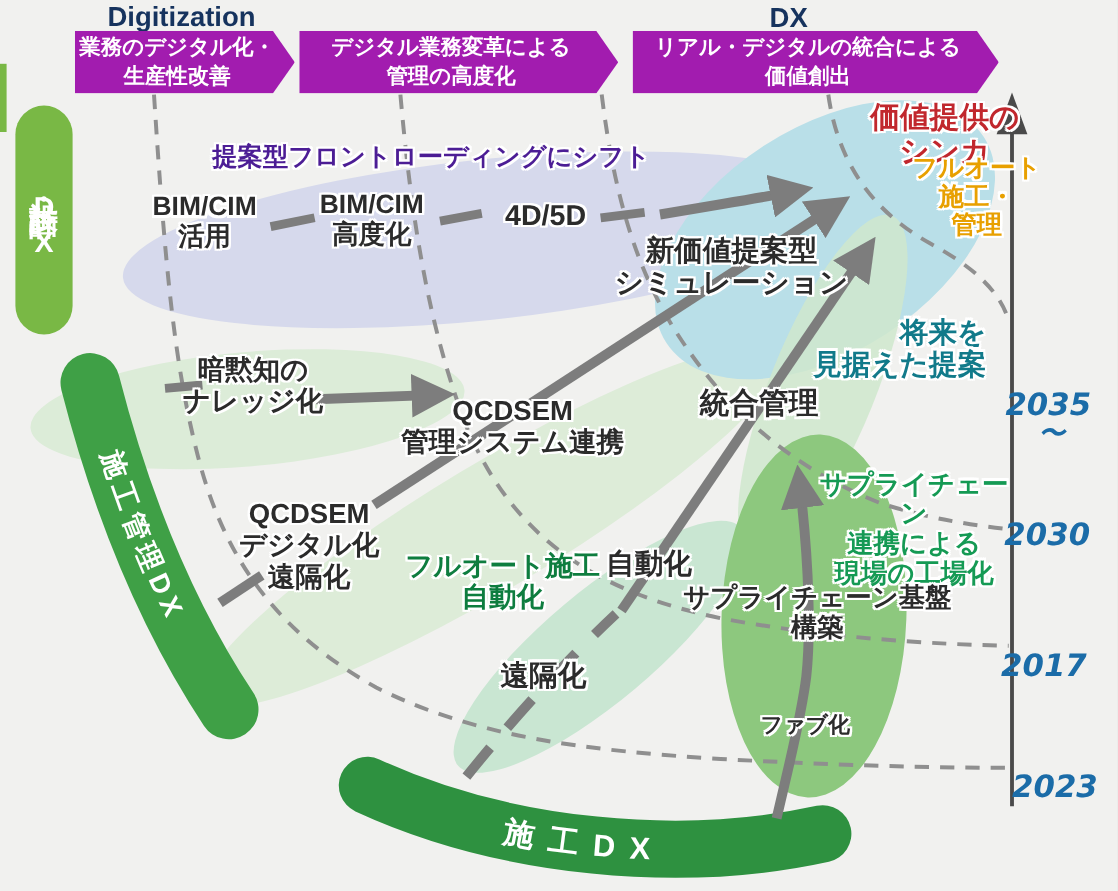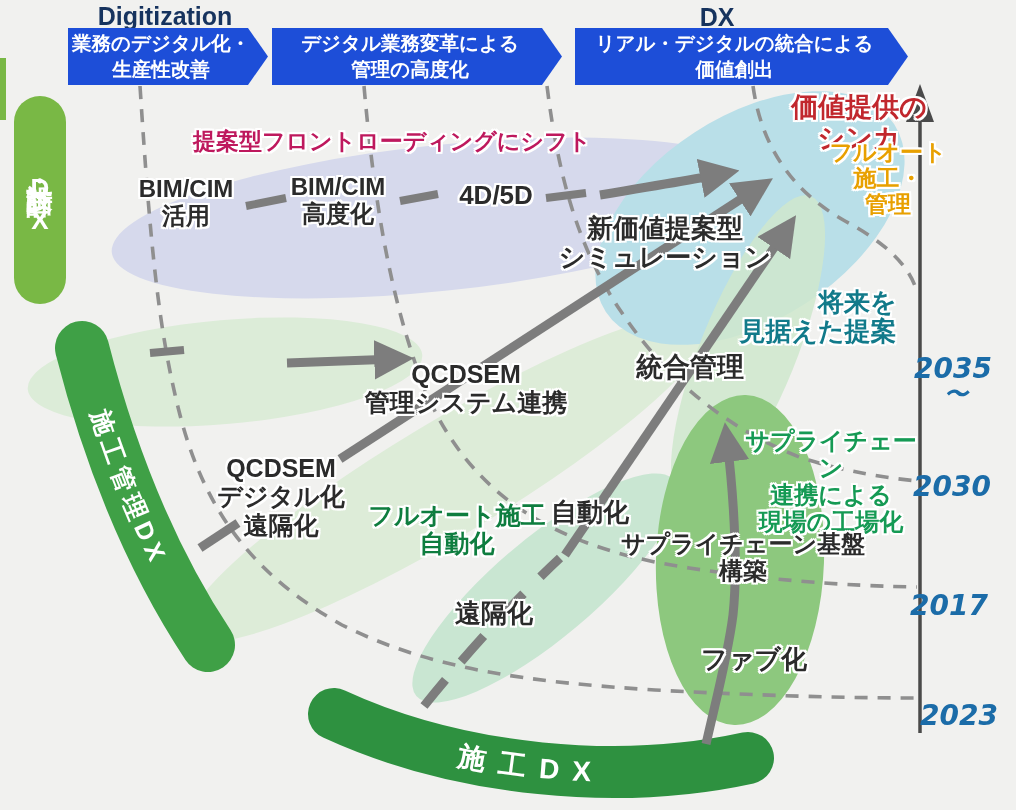--- a/index.html
+++ b/index.html
@@ -4,40 +4,40 @@
 <style>
   html,body{margin:0;padding:0;background:#e8e8e6;}
   #stage{
     position:relative;width:1016px;height:810px;overflow:hidden;
     background:#f1f1ef;
     font-family:"Liberation Sans","DejaVu Sans",sans-serif;
   }
   #shapes{position:absolute;left:0;top:0;}
   
   .banner{
-    position:absolute;top:28px;height:57px;background:#1d4ed8;
+    position:absolute;top:28px;height:57px;background:#a21caf;
     color:#ffffff;display:flex;align-items:center;justify-content:center;
     text-align:center;font-weight:bold;font-size:19.5px;line-height:1.3;
     clip-path:polygon(0 0, calc(100% - 20px) 0, 100% 50%, calc(100% - 20px) 100%, 0 100%);
     padding-right:14px;box-sizing:border-box;white-space:pre-line;
   }
   .stage-en{
     position:absolute;transform:translate(-50%,-50%);
     color:#16335e;font-size:25px;font-weight:bold;
     font-family:"Liberation Sans","DejaVu Sans",sans-serif;white-space:nowrap;
   }
   
   .lbl{
     position:absolute;transform:translate(-50%,-50%);
     font-weight:bold;color:#2b2b2b;text-align:center;line-height:1.13;
     white-space:pre-line;
     text-shadow:-2px -2px 0 #fff,2px -2px 0 #fff,-2px 2px 0 #fff,2px 2px 0 #fff,
                 0 -2px 0 #fff,0 2px 0 #fff,-2px 0 0 #fff,2px 0 0 #fff;
   }
-  .c-blue{color:#be185d;font-family:Liberation Serif, serif;}
+  .c-blue{color:#4c1d95;}
   .c-teal{color:#117a8a;text-align:right;}
   .c-red{color:#c1272d;}
   .c-orange{color:#e8a000;}
   .c-green-dark{color:#0e7d3f;}
   .c-green-bright{color:#159a54;}
   
   .year{
     position:absolute;transform:translate(-50%,-50%);
     color:#1b6ca8;font-size:28px;font-weight:bold;font-style:italic;
     font-family:"DejaVu Sans","Liberation Sans",sans-serif;white-space:nowrap;
@@ -131,20 +131,22 @@
   <div id="design-pill">設計・計画DX</div>
 
   <div class="lbl c-blue" style="left:392px;top:142px;font-size:23px">提案型フロントローディングにシフト</div>
   <div class="lbl" style="left:186px;top:202px;font-size:24px">BIM/CIM
 活用</div>
   <div class="lbl" style="left:338px;top:200px;font-size:24px">BIM/CIM
 高度化</div>
   <div class="lbl" style="left:496px;top:196px;font-size:26px">4D/5D</div>
   <div class="lbl" style="left:665px;top:243px;font-size:26px">新価値提案型
 シミュレーション</div>
+  <div class="lbl" style="left:230px;top:351px;font-size:25px">暗黙知の
+ナレッジ化</div>
   <div class="lbl" style="left:466px;top:388px;font-size:25px">QCDSEM
 管理システム連携</div>
   <div class="lbl" style="left:281px;top:496px;font-size:25px">QCDSEM
 デジタル化
 遠隔化</div>
   <div class="lbl c-green-dark" style="left:457px;top:529px;font-size:25px">フルオート施工
 自動化</div>
   <div class="lbl" style="left:590px;top:513px;font-size:26px">自動化</div>
   <div class="lbl" style="left:494px;top:614px;font-size:26px">遠隔化</div>
   <div class="lbl" style="left:690px;top:367px;font-size:27px">統合管理</div>
@@ -152,21 +154,21 @@
 見据えた提案</div>
   <div class="lbl c-red" style="left:859px;top:122px;font-size:27px">価値提供の
 シンカ</div>
   <div class="lbl c-orange" style="left:888px;top:178px;font-size:23px">フルオート施工・
 管理</div>
   <div class="lbl c-green-bright" style="left:831px;top:481px;font-size:24px">サプライチェーン
 連携による
 現場の工場化</div>
   <div class="lbl" style="left:743px;top:557px;font-size:24px">サプライチェーン基盤
 構築</div>
-  <div class="lbl" style="left:754px;top:660px;font-size:26px">ファブ化</div>
+  <div class="lbl" style="left:732px;top:660px;font-size:20px">ファブ化</div>
 
   <div class="year" style="left:953px;top:368px">2035</div>
   <div class="year" style="left:956px;top:394px;font-size:24px">〜</div>
   <div class="year" style="left:952px;top:486px">2030</div>
   <div class="year" style="left:949px;top:605px">2017</div>
   <div class="year" style="left:959px;top:715px">2023</div>
 
 </div>
 
 </body></html>

